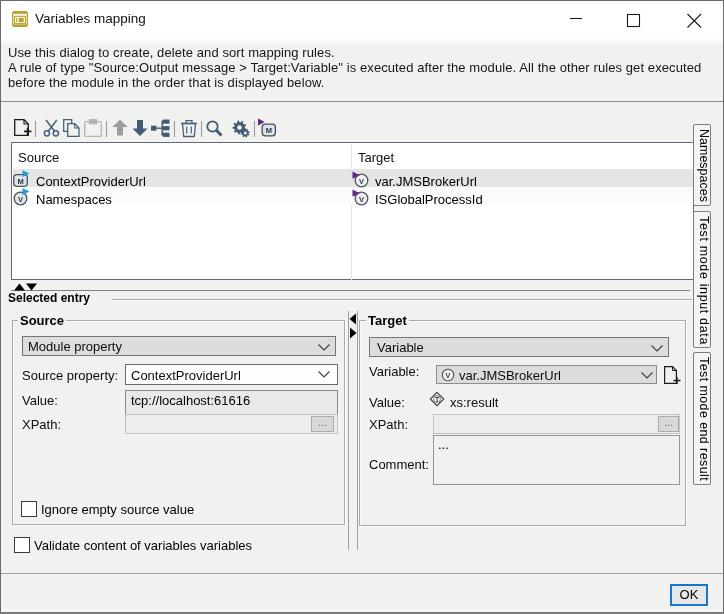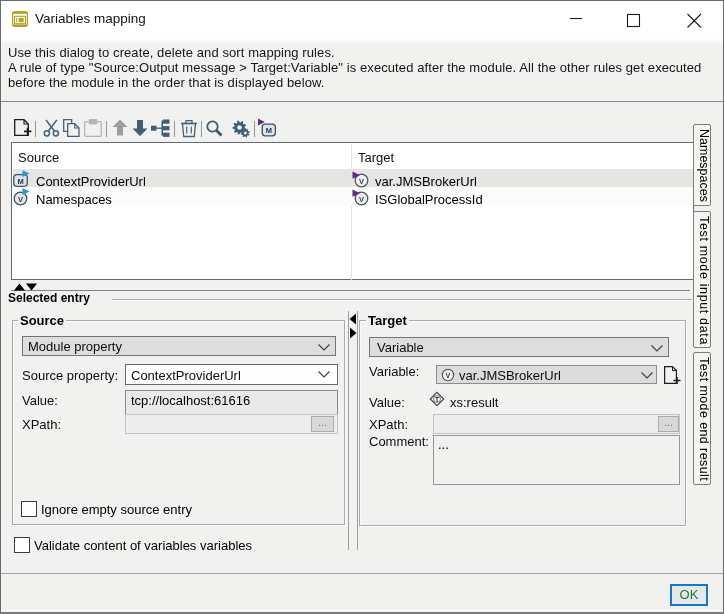--- a/index.html
+++ b/index.html
@@ -25,21 +25,21 @@
   .combo-gray { background:#dddddd; border:1px solid #747474; }
   .combo-white { background:#fefefe; border:1px solid #6a6a6a; }
   .field-ro { background:#e9e9e9; border:1px solid #8a8a8a; font-size:13px; color:#000; }
   .field-dis { background:#ededed; border:1px solid #c3c3c3; }
   .dots-btn { background:#d8d8d8; border:1px solid #ababab; color:#6d6d6d; font-size:10px; text-align:center; }
   .cb { width:15.5px; height:15.5px; background:#fff; border:1.2px solid #3b3b3b; }
   .cb-lbl { font-size:13px; color:#000; }
   .tab { left:693px; width:18px; background:#f5f4f0; border:1px solid #7e7e7e; border-radius:2px; }
   .tab span { position:absolute; left:2.5px; top:4px; writing-mode:vertical-rl; font-size:12.5px;  color:#000; white-space:nowrap; }
   .bottombar-line { left:1px; top:573px; width:722px; height:1px; background:#a3a3a3; }
-  .okbtn { left:670px; top:584px; width:38px; height:22px; background:#e7e7e7; border:2px solid #1377d2; font-size:13px; color:#15803d; text-align:center; line-height:18px; }
+  .okbtn { left:670px; top:584px; width:38px; height:22px; background:#e7e7e7; border:2px solid #1377d2; font-size:13px; color:#000000; text-align:center; line-height:18px; }
   .vline { background:#a0a0a0; width:1px; }
 </style>
 </head>
 <body>
 
   <div class="abs titlebar"></div>
   <div class="abs" style="left:1px;top:38px;width:722px;height:7px;background:linear-gradient(#ffffff,#f1f1ef)"></div>
   <svg class="abs" style="left:12px;top:10.5px" width="16" height="16" viewBox="0 0 16 16">
     <rect x="0.65" y="0.65" width="14.7" height="14.7" rx="2.2" fill="#ffffff" stroke="#b3a22b" stroke-width="1.3"></rect>
     <rect x="1.2" y="1.1" width="13.6" height="1.8" fill="#b3a22b"></rect>
@@ -177,42 +177,42 @@
   <div class="abs lbl" style="left:28px;top:339px">Module property</div>
   <div class="abs lbl" style="left:22px;top:368px">Source property:</div>
   <div class="abs combo-white" style="left:125px;top:364px;width:213px;height:21px"></div>
   <div class="abs lbl" style="left:131px;top:368px">ContextProviderUrl</div>
   <div class="abs lbl" style="left:22px;top:393px">Value:</div>
   <div class="abs field-ro" style="left:125px;top:390px;width:213px;height:37px;padding:2px 5px">tcp://localhost:61616</div>
   <div class="abs lbl" style="left:22px;top:417px">XPath:</div>
   <div class="abs field-dis" style="left:125px;top:414px;width:213px;height:20px"></div>
   <div class="abs dots-btn" style="left:311px;top:416px;width:23px;height:16px">...</div>
   <div class="abs cb" style="left:21px;top:501px"></div>
-  <div class="abs cb-lbl" style="left:41px;top:502px">Ignore empty source entry</div>
+  <div class="abs cb-lbl" style="left:41px;top:502px">Ignore empty source value</div>
 
   <div class="abs vline" style="left:348px;top:311px;height:239px"></div>
   <div class="abs vline" style="left:357px;top:311px;height:239px"></div>
   <svg class="abs" style="left:349px;top:313px" width="8" height="26" viewBox="0 0 8 26">
     <path d="M7 0.5 L7 11.5 L0.5 6 Z" fill="#000"></path>
     <path d="M1 14.5 L7.5 20 L1 25.5 Z" fill="#000"></path>
   </svg>
 
   <div class="abs grp" style="left:359px;top:319.5px;width:327px;height:206px"></div>
   <div class="abs grp-label" style="left:366px;top:312.5px">Target</div>
   <div class="abs combo-gray" style="left:369px;top:337px;width:300px;height:20px"></div>
   <div class="abs lbl" style="left:377px;top:340px">Variable</div>
   <div class="abs lbl" style="left:369px;top:364px">Variable:</div>
   <div class="abs" style="left:436px;top:365px;width:221px;height:19px;background:#dcdcdc;border:1px solid #8e8e8e"></div>
   <div class="abs lbl" style="left:459px;top:367.5px">var.JMSBrokerUrl</div>
   <div class="abs lbl" style="left:369px;top:395px">Value:</div>
   <div class="abs lbl" style="left:450px;top:395px">xs:result</div>
   <div class="abs lbl" style="left:369px;top:417px">XPath:</div>
   <div class="abs field-dis" style="left:433px;top:414px;width:247px;height:20px"></div>
   <div class="abs dots-btn" style="left:658px;top:416px;width:21px;height:16px">...</div>
-  <div class="abs lbl" style="left:369px;top:434px">Comment:</div>
+  <div class="abs lbl" style="left:369px;top:457px">Comment:</div>
   <div class="abs" style="left:433px;top:435px;width:247px;height:50px;border:1px solid #969696;font-size:13px;color:#000;padding:1px 4px">...</div>
 
   <svg class="abs" style="left:317px;top:343px" width="14" height="9" viewBox="0 0 14 9">
     <path d="M1.5 1.5 L7 7 L12.5 1.5" fill="none" stroke="#404040" stroke-width="1.15"></path>
   </svg>
   <svg class="abs" style="left:317px;top:370px" width="14" height="9" viewBox="0 0 14 9">
     <path d="M1.5 1.5 L7 7 L12.5 1.5" fill="none" stroke="#404040" stroke-width="1.15"></path>
   </svg>
   <svg class="abs" style="left:650px;top:344px" width="14" height="9" viewBox="0 0 14 9">
     <path d="M1.5 1.5 L7 7 L12.5 1.5" fill="none" stroke="#404040" stroke-width="1.15"></path>

